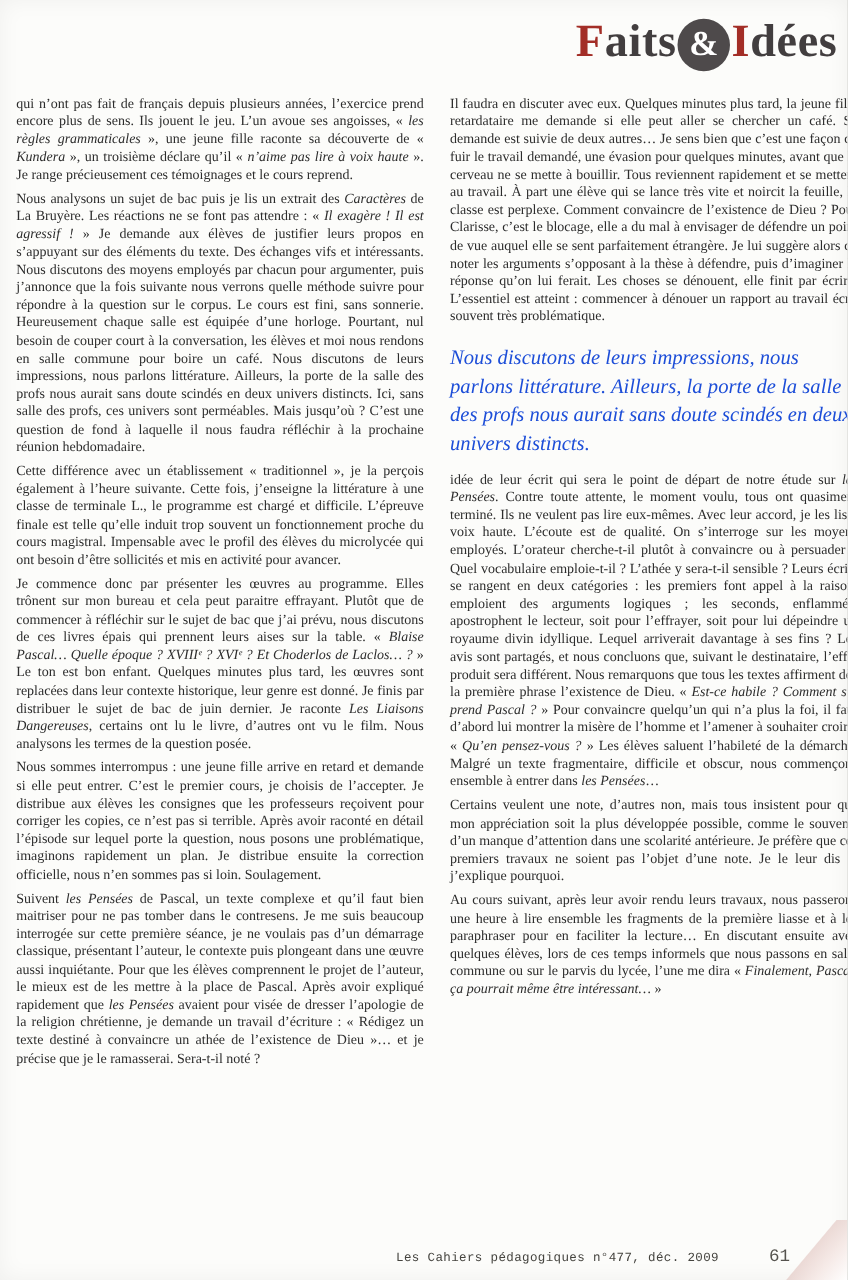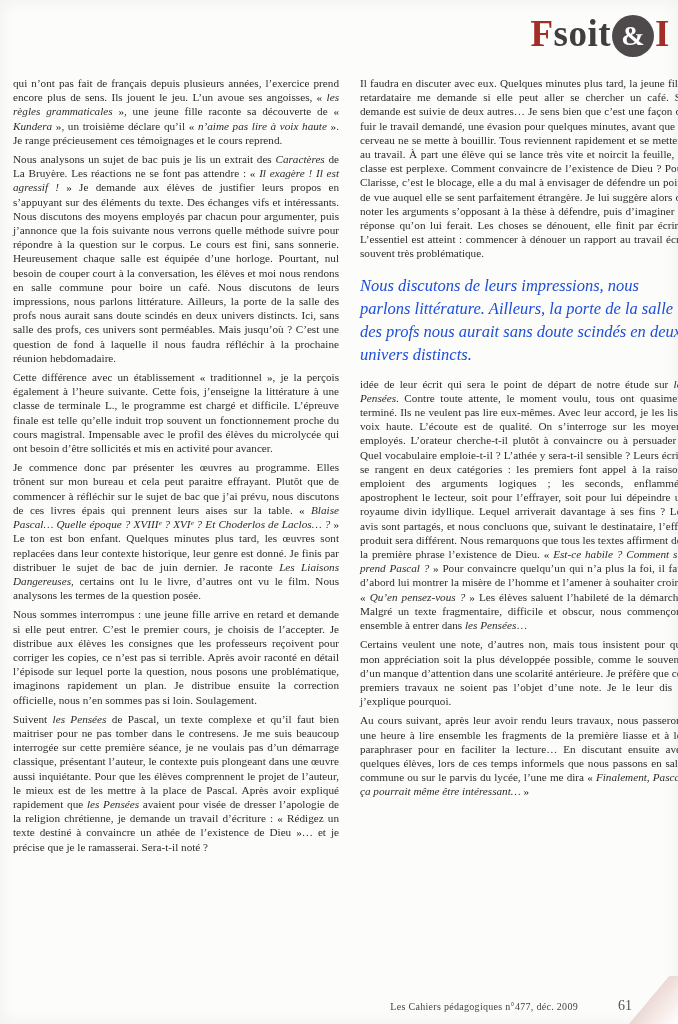--- a/index.html
+++ b/index.html
@@ -19,37 +19,38 @@
   .col-left{left:13px;}
   .col-right{left:360px;}
   .col p{margin:0 0 5px 0;}
   .it{font-style:italic;}
   .pull-quote{font-size:16.5px;line-height:23px;font-style:italic;color:#1d4ed8;
         margin:13px 0 11px 0;text-align:left;}
   .signature{margin-top:14px;text-align:right;padding-right:48px;
         font-family:"Liberation Sans",sans-serif;font-size:11.5px;color:#b0453c;}
   
   .footer{position:absolute;bottom:10px;right:46px;display:flex;align-items:baseline;gap:40px;
-        font-family:Liberation Serif, serif;padding-left:42px;}
+        font-family:Liberation Mono, monospace;padding-left:42px;}
   .footer .journal{font-size:10px;letter-spacing:0.3px;color:#45443f;}
   .footer .pagenum{font-size:14px;color:#55534e;}
   
   .curl{position:absolute;right:0;bottom:0;width:70px;height:48px;
         background:linear-gradient(130deg,rgba(0,0,0,0) 55%,rgba(216,176,170,0.45) 56%,rgba(245,232,229,0.9) 75%,rgba(255,255,255,1) 100%);}
 </style>
 </head>
 <body>
 
 <div class="page">
 
   <div class="mag-header">
     <span class="initial">F</span>
-      <span>soit</span>
+      <span>aits</span>
       <span class="amp-badge">&amp;</span>
       <span class="initial">I</span>
+      <span>dées</span>
   </div>
 
   <div class="col col-left" id="col-left">
       <p><span>qui n’ont pas fait de français depuis plusieurs années, l’exercice prend encore plus de sens. Ils jouent le jeu. L’un avoue ses angoisses, « </span><span class="it">les règles grammaticales</span><span> », une jeune fille raconte sa découverte de « </span><span class="it">Kundera</span><span> », un troisième déclare qu’il « </span><span class="it">n’aime pas lire à voix haute</span><span> ». Je range précieusement ces témoignages et le cours reprend.</span></p>
       <p><span>Nous analysons un sujet de bac puis je lis un extrait des </span><span class="it">Caractères</span><span> de La Bruyère. Les réactions ne se font pas attendre : « </span><span class="it">Il exagère ! Il est agressif !</span><span> » Je demande aux élèves de justifier leurs propos en s’appuyant sur des éléments du texte. Des échanges vifs et intéressants. Nous discutons des moyens employés par chacun pour argumenter, puis j’annonce que la fois suivante nous verrons quelle méthode suivre pour répondre à la question sur le corpus. Le cours est fini, sans sonnerie. Heureusement chaque salle est équipée d’une horloge. Pourtant, nul besoin de couper court à la conversation, les élèves et moi nous rendons en salle commune pour boire un café. Nous discutons de leurs impressions, nous parlons littérature. Ailleurs, la porte de la salle des profs nous aurait sans doute scindés en deux univers distincts. Ici, sans salle des profs, ces univers sont perméables. Mais jusqu’où ? C’est une question de fond à laquelle il nous faudra réfléchir à la prochaine réunion hebdomadaire.</span></p>
       <p><span>Cette différence avec un établissement « traditionnel », je la perçois également à l’heure suivante. Cette fois, j’enseigne la littérature à une classe de terminale L., le programme est chargé et difficile. L’épreuve finale est telle qu’elle induit trop souvent un fonctionnement proche du cours magistral. Impensable avec le profil des élèves du microlycée qui ont besoin d’être sollicités et mis en activité pour avancer.</span></p>
       <p><span>Je commence donc par présenter les œuvres au programme. Elles trônent sur mon bureau et cela peut paraitre effrayant. Plutôt que de commencer à réfléchir sur le sujet de bac que j’ai prévu, nous discutons de ces livres épais qui prennent leurs aises sur la table. « </span><span class="it">Blaise Pascal… Quelle époque ? XVIIIᵉ ? XVIᵉ ? Et Choderlos de Laclos… ?</span><span> » Le ton est bon enfant. Quelques minutes plus tard, les œuvres sont replacées dans leur contexte historique, leur genre est donné. Je finis par distribuer le sujet de bac de juin dernier. Je raconte </span><span class="it">Les Liaisons Dangereuses</span><span>, certains ont lu le livre, d’autres ont vu le film. Nous analysons les termes de la question posée.</span></p>
       <p><span>Nous sommes interrompus : une jeune fille arrive en retard et demande si elle peut entrer. C’est le premier cours, je choisis de l’accepter. Je distribue aux élèves les consignes que les professeurs reçoivent pour corriger les copies, ce n’est pas si terrible. Après avoir raconté en détail l’épisode sur lequel porte la question, nous posons une problématique, imaginons rapidement un plan. Je distribue ensuite la correction officielle, nous n’en sommes pas si loin. Soulagement.</span></p>
       <p><span>Suivent </span><span class="it">les Pensées</span><span> de Pascal, un texte complexe et qu’il faut bien maitriser pour ne pas tomber dans le contresens. Je me suis beaucoup interrogée sur cette première séance, je ne voulais pas d’un démarrage classique, présentant l’auteur, le contexte puis plongeant dans une œuvre aussi inquiétante. Pour que les élèves comprennent le projet de l’auteur, le mieux est de les mettre à la place de Pascal. Après avoir expliqué rapidement que </span><span class="it">les Pensées</span><span> avaient pour visée de dresser l’apologie de la religion chrétienne, je demande un travail d’écriture : « Rédigez un texte destiné à convaincre un athée de l’existence de Dieu »… et je précise que je le ramasserai. Sera-t-il noté ?</span></p>
     </div>

